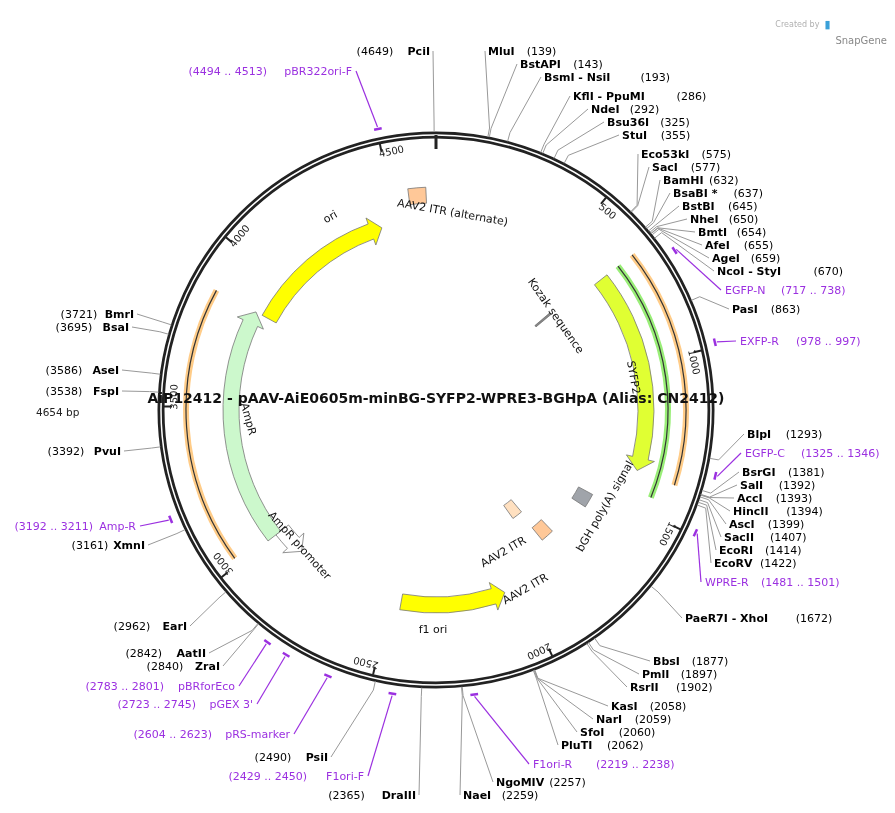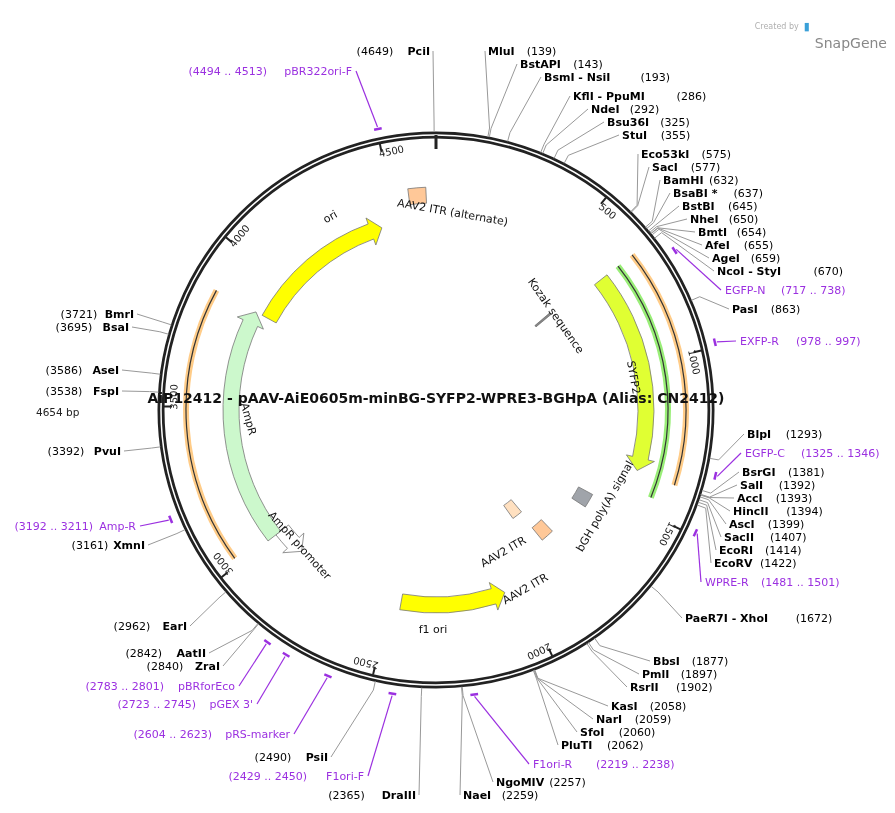--- a/index.html
+++ b/index.html
@@ -1,20 +1,20 @@
 <!DOCTYPE html>
 <html><head>
 <meta charset="utf-8">
 <style>
   html,body{margin:0;padding:0;background:#fff;}
   body{width:895px;height:813px;position:relative;overflow:hidden;font-family:"DejaVu Sans","Liberation Sans",sans-serif;}
   #map{position:absolute;left:0;top:0;}
   .credit{position:absolute;right:8px;top:2px;font-size:8px;color:#b0b0b0;display:flex;align-items:center;gap:5px;}
   .credit .logo{font-size:11px;color:#3aa0d8;}
-  .credit .brand{font-size:14px;color:#888;margin-top:33px;}
+  .credit .brand{font-size:10px;color:#888;margin-top:33px;}
   .title{position:absolute;left:0;width:872px;top:390px;text-align:center;font-weight:bold;font-size:14px;color:#111;}
   .subtitle{position:absolute;left:16px;width:872px;top:406px;text-align:left;font-size:10.5px;color:#222;padding-left:20px;}
   text{font-family:"DejaVu Sans","Liberation Sans",sans-serif;}
 </style>
 </head>
 <body>
 
 <div class="credit">
   <span>Created by</span>
   <span class="logo">▮</span>

